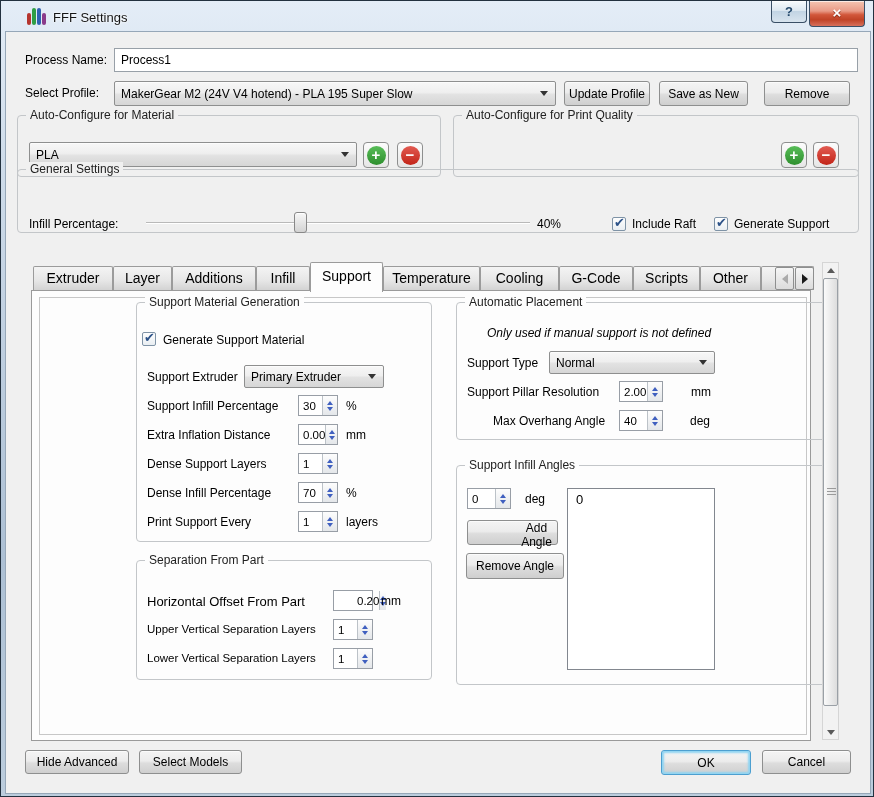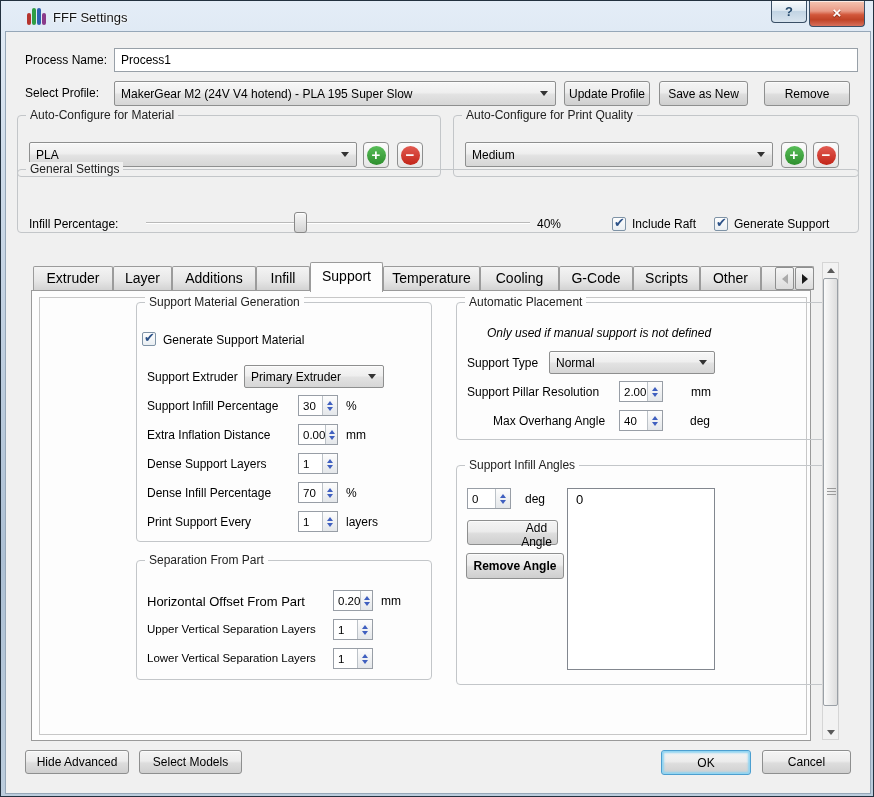--- a/index.html
+++ b/index.html
@@ -136,24 +136,20 @@
   <div class="roundbtn" style="left:362px;top:141px;">
     <span class="circle green">+</span>
   </div>
   <div class="roundbtn" style="left:396px;top:141px;">
     <span class="circle red">−</span>
   </div>
 
   <div class="group" style="left:452px;top:114px;width:406px;height:62px;">
     <span class="legend legend-gray">Auto-Configure for Print Quality</span>
   </div>
-  <div class="combo" style="left:464px;top:141px;width:308px;height:25px;">
-    <span class="ctext">Medium</span>
-    <span class="carrow"></span>
-  </div>
   <div class="roundbtn" style="left:780px;top:141px;">
     <span class="circle green">+</span>
   </div>
   <div class="roundbtn" style="left:812px;top:141px;">
     <span class="circle red">−</span>
   </div>
 
   <div class="group" style="left:16px;top:168px;width:842px;height:64px;">
     <span class="legend legend-gray">General Settings</span>
   </div>
@@ -263,21 +259,21 @@
         <i class="tri-up"></i>
         <i class="tri-dn"></i>
       </span>
   </div>
   <span class="lbl" style="left:345px;top:514px;z-index:4;">layers</span>
 
   <div class="group" style="left:135px;top:559px;width:296px;height:120px;z-index:3;">
     <span class="legend legend-white">Separation From Part</span>
   </div>
   <span class="lbl" style="left:146px;top:593px;z-index:4;font-size:13px;">Horizontal Offset From Part</span>
-  <div class="spin" style="left:332px;top:589px;width:40px;z-index:4;">
+  <div class="spin" style="left:332px;top:589px;width:40px;z-index:4;padding-left:19px;">
     <span class="spin-val">0.20</span>
     <span class="spin-btn">
         <i class="tri-up"></i>
         <i class="tri-dn"></i>
       </span>
   </div>
   <span class="lbl" style="left:380px;top:593px;z-index:4;">mm</span>
 
   <span class="lbl" style="left:146px;top:622px;z-index:4;font-size:11.5px;">Upper Vertical Separation Layers</span>
   <div class="spin" style="left:332px;top:618px;width:40px;z-index:4;">
@@ -330,21 +326,21 @@
   </div>
   <div class="spin" style="left:466px;top:487px;width:44px;z-index:4;">
     <span class="spin-val">0</span>
     <span class="spin-btn">
         <i class="tri-up"></i>
         <i class="tri-dn"></i>
       </span>
   </div>
   <span class="lbl" style="left:524px;top:491px;z-index:4;">deg</span>
   <button class="btn" style="left:466px;top:519px;width:91px;height:25px;z-index:4;padding-left:48px;">Add Angle</button>
-  <button class="btn" style="left:465px;top:552px;width:98px;height:26px;z-index:4;font-weight:bold;">Remove Angle</button>
+  <button class="btn" style="left:465px;top:552px;width:98px;height:26px;z-index:4;">Remove Angle</button>
   <div class="listbox" style="left:566px;top:487px;width:148px;height:182px;z-index:4;">
     <div class="litem">0</div>
   </div>
 
   <button class="btn" style="left:24px;top:749px;width:104px;height:24px;">Hide Advanced</button>
   <button class="btn" style="left:138px;top:749px;width:103px;height:24px;">Select Models</button>
   <button class="btn focused" style="left:660px;top:749px;width:90px;height:25px;">OK</button>
   <button class="btn" style="left:761px;top:749px;width:89px;height:24px;">Cancel</button>
 
 </div>

